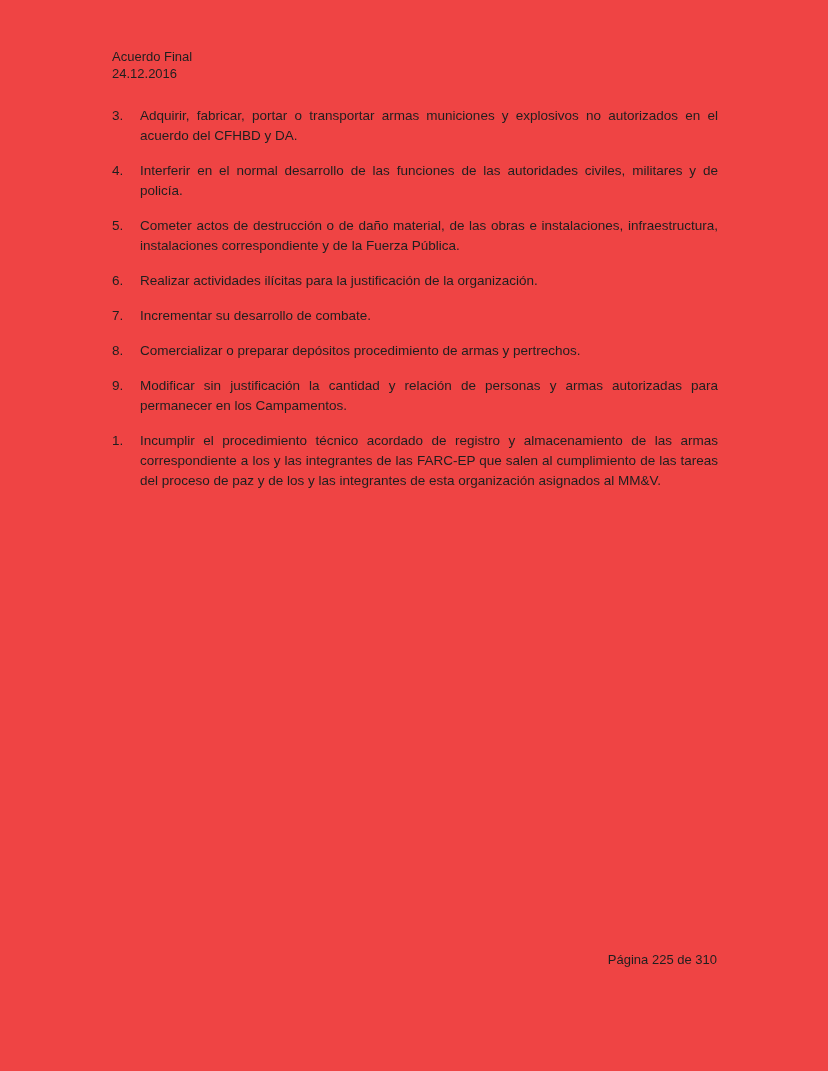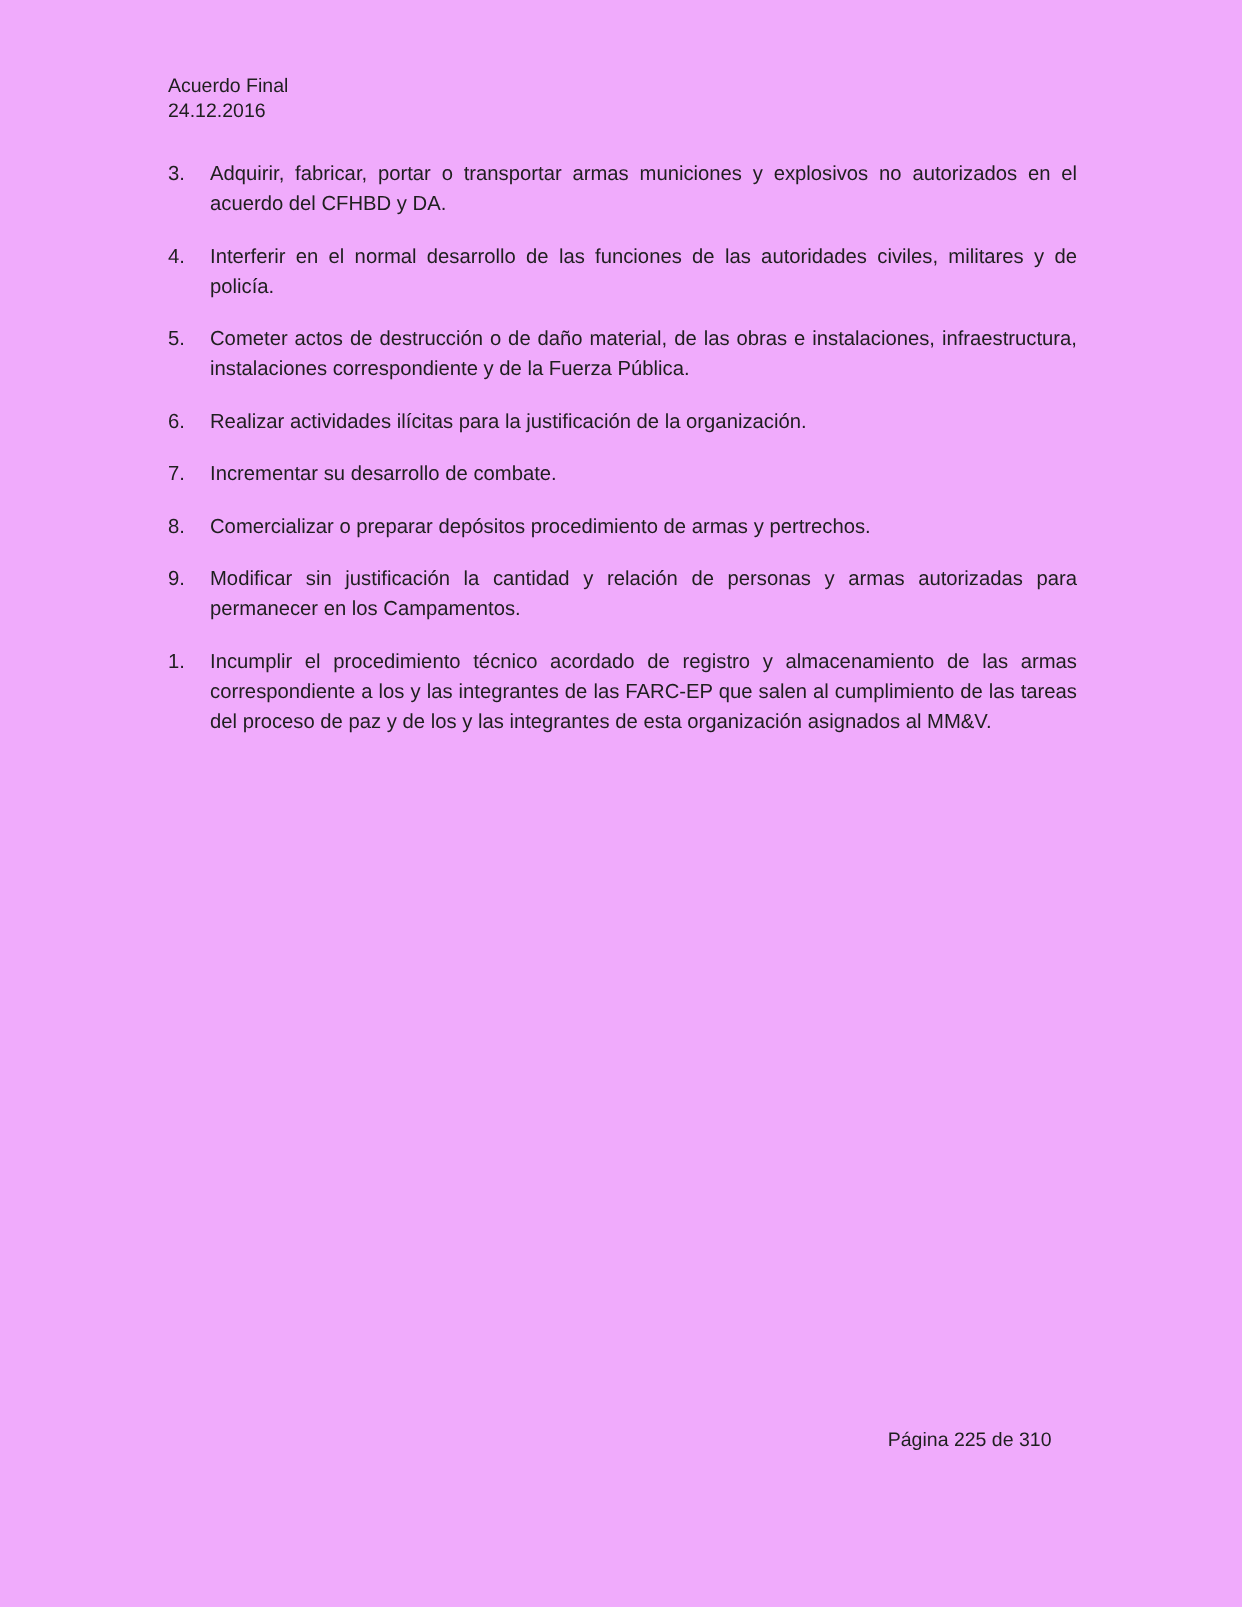--- a/index.html
+++ b/index.html
@@ -11,21 +11,21 @@
     width: 828px;
     height: 1071px;
     position: relative;
     font-family: "Liberation Sans", sans-serif;
     color: #1f1f1f;
     overflow: hidden;
   }
   .page {
     position: absolute;
     inset: 0;
-    background: #f0abfc;
+    background: #ef4444;
   }
   .doc-header {
     position: absolute;
     left: 112px;
     top: 48px;
     font-size: 13px;
     line-height: 17px;
     white-space: nowrap;
   }
   .doc-list {
@@ -48,21 +48,21 @@
     flex: 0 0 28px;
     text-align: left;
   }
   .doc-item .txt {
     flex: 1 1 auto;
     text-align: justify;
     text-justify: inter-word;
   }
   .doc-footer {
     position: absolute;
-    right: 127px;
+    right: 111px;
     top: 951px;
     font-size: 13px;
     line-height: 18px;
     white-space: nowrap;
   }
 </style>
 </head>
 <body>
 
 <div class="page">

